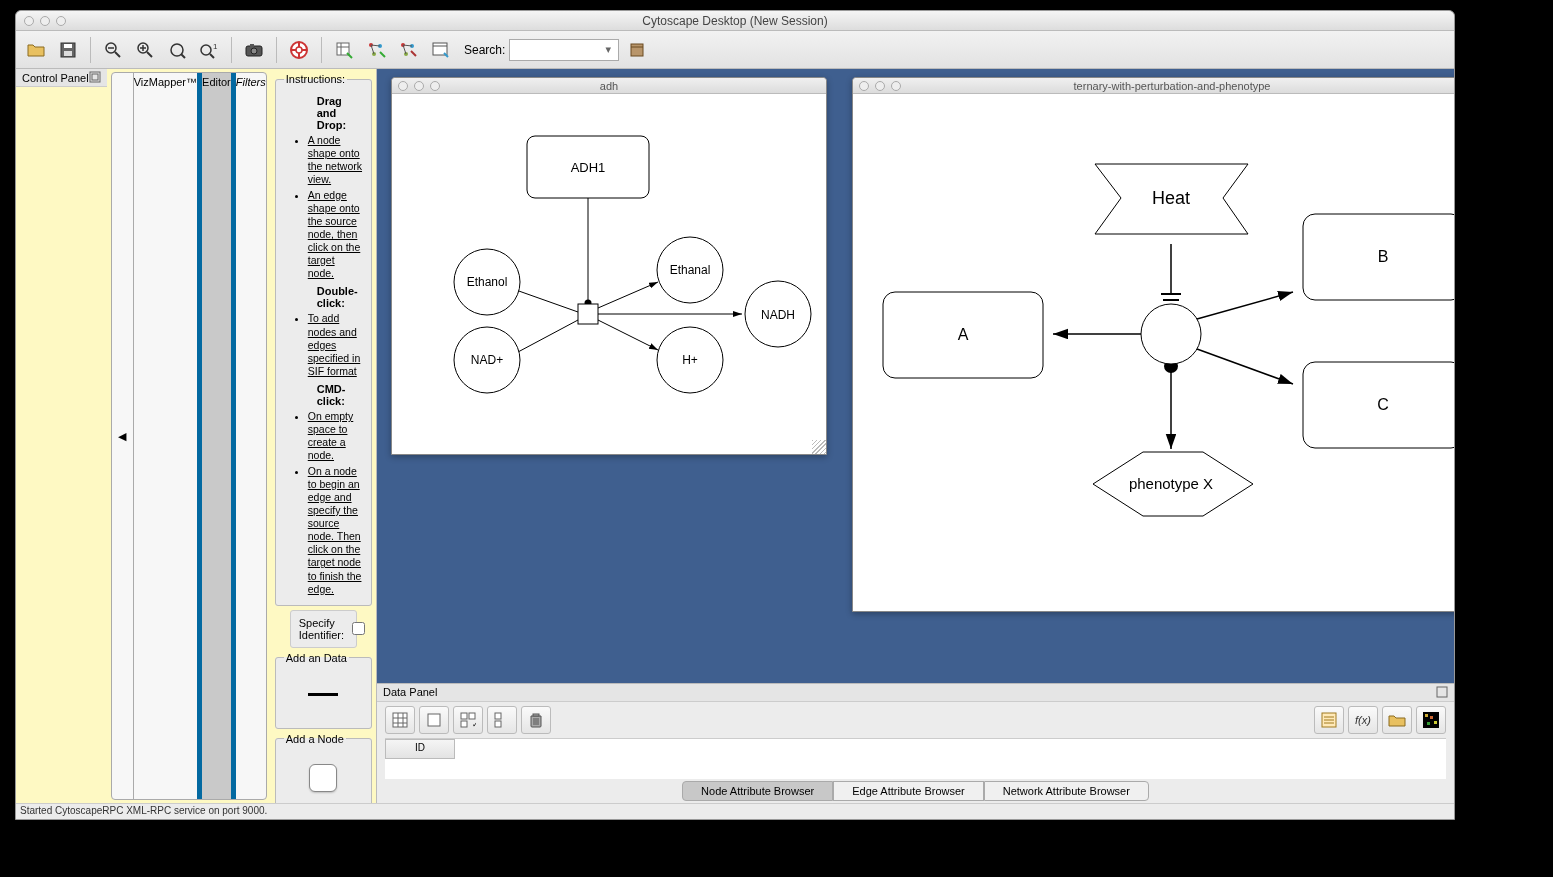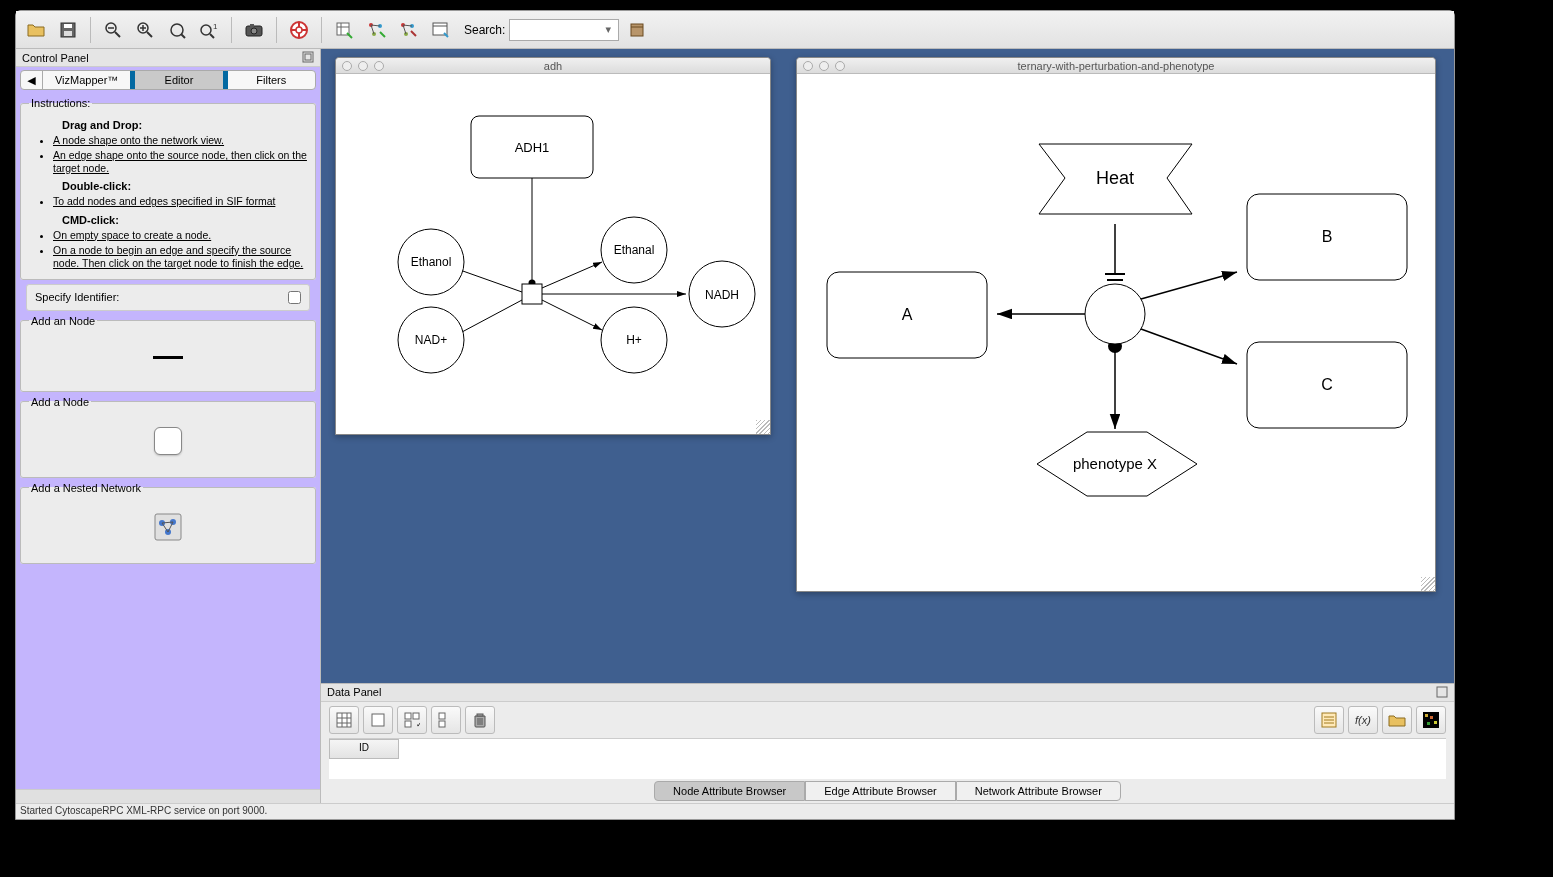--- a/index.html
+++ b/index.html
@@ -11,34 +11,34 @@
   .titlebar-title { position: absolute; left: 50%; transform: translateX(-50%); font-size: 12px; color: #444; }
   .toolbar { height: 38px; background: linear-gradient(#f2f2f2,#e2e2e2); border-bottom: 1px solid #bbb; display: flex; align-items: center; padding: 0 6px; gap: 4px; }
   .tbtn { width: 28px; height: 28px; display: flex; align-items: center; justify-content: center; border-radius: 3px; }
   .divider { width: 1px; height: 26px; background: #bbb; margin: 0 4px; }
   .search-label { font-size: 12px; margin-left: 6px; }
   .search-box { width: 110px; height: 22px; border: 1px solid #aaa; background: #fff; display: flex; align-items: center; padding: 0 4px; }
   .search-box input { border: none; outline: none; width: 100%; font-size: 11px; }
   .search-dd { width: 14px; text-align: center; color: #666; }
   .main-body { flex: 1; display: flex; min-height: 0; }
   
-  .control-panel { width: 305px; display: flex; flex-direction: column; border-right: 1px solid #bbb; background: #c4b5fd; }
+  .control-panel { width: 361px; display: flex; border-right: 1px solid #bbb; background: #fef9c3; }
   .cp-header { height: 18px; background: #e5e5e5; border-bottom: 1px solid #ccc; padding: 2px 6px; font-size: 11px; display: flex; justify-content: space-between; align-items: center; }
   .cp-tabs { display: flex; border: 1px solid #aaa; margin: 3px 4px; border-radius: 4px; overflow: hidden; background: #f7f7f7; }
   .cp-tab-arrow { width: 22px; display: flex; align-items: center; justify-content: center; border-right: 1px solid #aaa; }
   .cp-tab { flex: 1; text-align: center; padding: 3px 0; font-size: 11px; border-right: 5px solid #0369a1; }
-  .cp-tab:last-child { border-right: none; }
+  .cp-tab:last-child { border-right: none; font-style: italic; }
   .cp-tab.active { background: #c9c9c9; }
   .cp-scroll { flex: 1; overflow: hidden; padding: 0 4px; }
   fieldset.instr { border: 1px solid #bbb; border-radius: 3px; margin: 4px 0; padding: 6px 8px 8px 8px; background: #ececec; }
   fieldset.instr > legend { font-size: 11px; padding: 0 2px; }
   .instr h4 { font-size: 11px; font-weight: bold; margin: 4px 0 2px 0; padding-left: 33px; }
   .instr ul { list-style: disc; padding-left: 24px; text-decoration: underline; }
   .instr li { font-size: 10.5px; line-height: 1.25; padding: 1px 0; }
-  .spec-row { display: flex; align-items: center; justify-content: space-between; border: 1px solid #ccc; border-radius: 3px; padding: 6px 8px; margin: 4px 6px; background: #ececec; gap: 8px; }
+  .spec-row { display: flex; align-items: center; justify-content: space-between; border: 1px solid #ccc; border-radius: 3px; padding: 6px 8px; margin: 4px 15px; background: #ececec; gap: 8px; }
   .spec-row input[type=checkbox] { }
   .edge-sample { display: flex; justify-content: center; align-items: center; height: 50px; }
   .edge-sample .line { width: 30px; height: 3px; background: #000; }
   .node-sample { display: flex; justify-content: center; align-items: center; height: 55px; }
   .node-sample .square { width: 28px; height: 28px; background: #fff; border: 1px solid #888; border-radius: 6px; box-shadow: 0 1px 2px rgba(0,0,0,0.2); }
   .nested-sample { display: flex; justify-content: center; align-items: center; height: 55px; }
   .cp-bottom-scroll { height: 14px; background: #e0e0e0; border-top: 1px solid #ccc; }
   
   .center { flex: 1; display: flex; flex-direction: column; min-width: 0; }
   .canvas-area { flex: 1; background: #3f5f8f; position: relative; overflow: hidden; }
@@ -61,20 +61,28 @@
   .dp-tab:first-child { border-radius: 4px 0 0 4px; }
   .dp-tab:last-child { border-radius: 0 4px 4px 0; }
   .statusbar { height: 16px; font-size: 10px; color: #333; padding: 1px 4px; background: #ececec; border-top: 1px solid #ccc; }
   svg text { font-family: "Lucida Grande", Arial, sans-serif; }
 </style>
 </head>
 <body>
 
 <div class="window-frame">
 
+  <div class="titlebar">
+    <div class="traffic-lights">
+      <div class="tl"></div>
+      <div class="tl"></div>
+      <div class="tl"></div>
+    </div>
+    <div class="titlebar-title">Cytoscape Desktop (New Session)</div>
+  </div>
 
   <div class="toolbar">
     <div class="tbtn">
       <svg width="20" height="18">
           <path d="M2 4h5l2 2h9v9H2z" fill="#e8c060" stroke="#8a6a20"></path>
         </svg>
     </div>
     <div class="tbtn">
       <svg width="18" height="18">
           <rect x="2" y="2" width="14" height="14" fill="#666" stroke="#333"></rect>
@@ -213,21 +221,21 @@
           <ul>
             <li>On empty space to create a node.</li>
             <li>On a node to begin an edge and specify the source node. Then click on the target node to finish the edge.</li>
           </ul>
         </fieldset>
         <div class="spec-row">
           <span>Specify Identifier:</span>
           <input type="checkbox" style="">
         </div>
         <fieldset class="instr">
-          <legend>Add an Node</legend>
+          <legend>Add an Data</legend>
           <div class="edge-sample">
               <div class="line"></div>
             </div>
         </fieldset>
         <fieldset class="instr">
           <legend>Add a Node</legend>
           <div class="node-sample">
               <div class="square"></div>
             </div>
         </fieldset>

